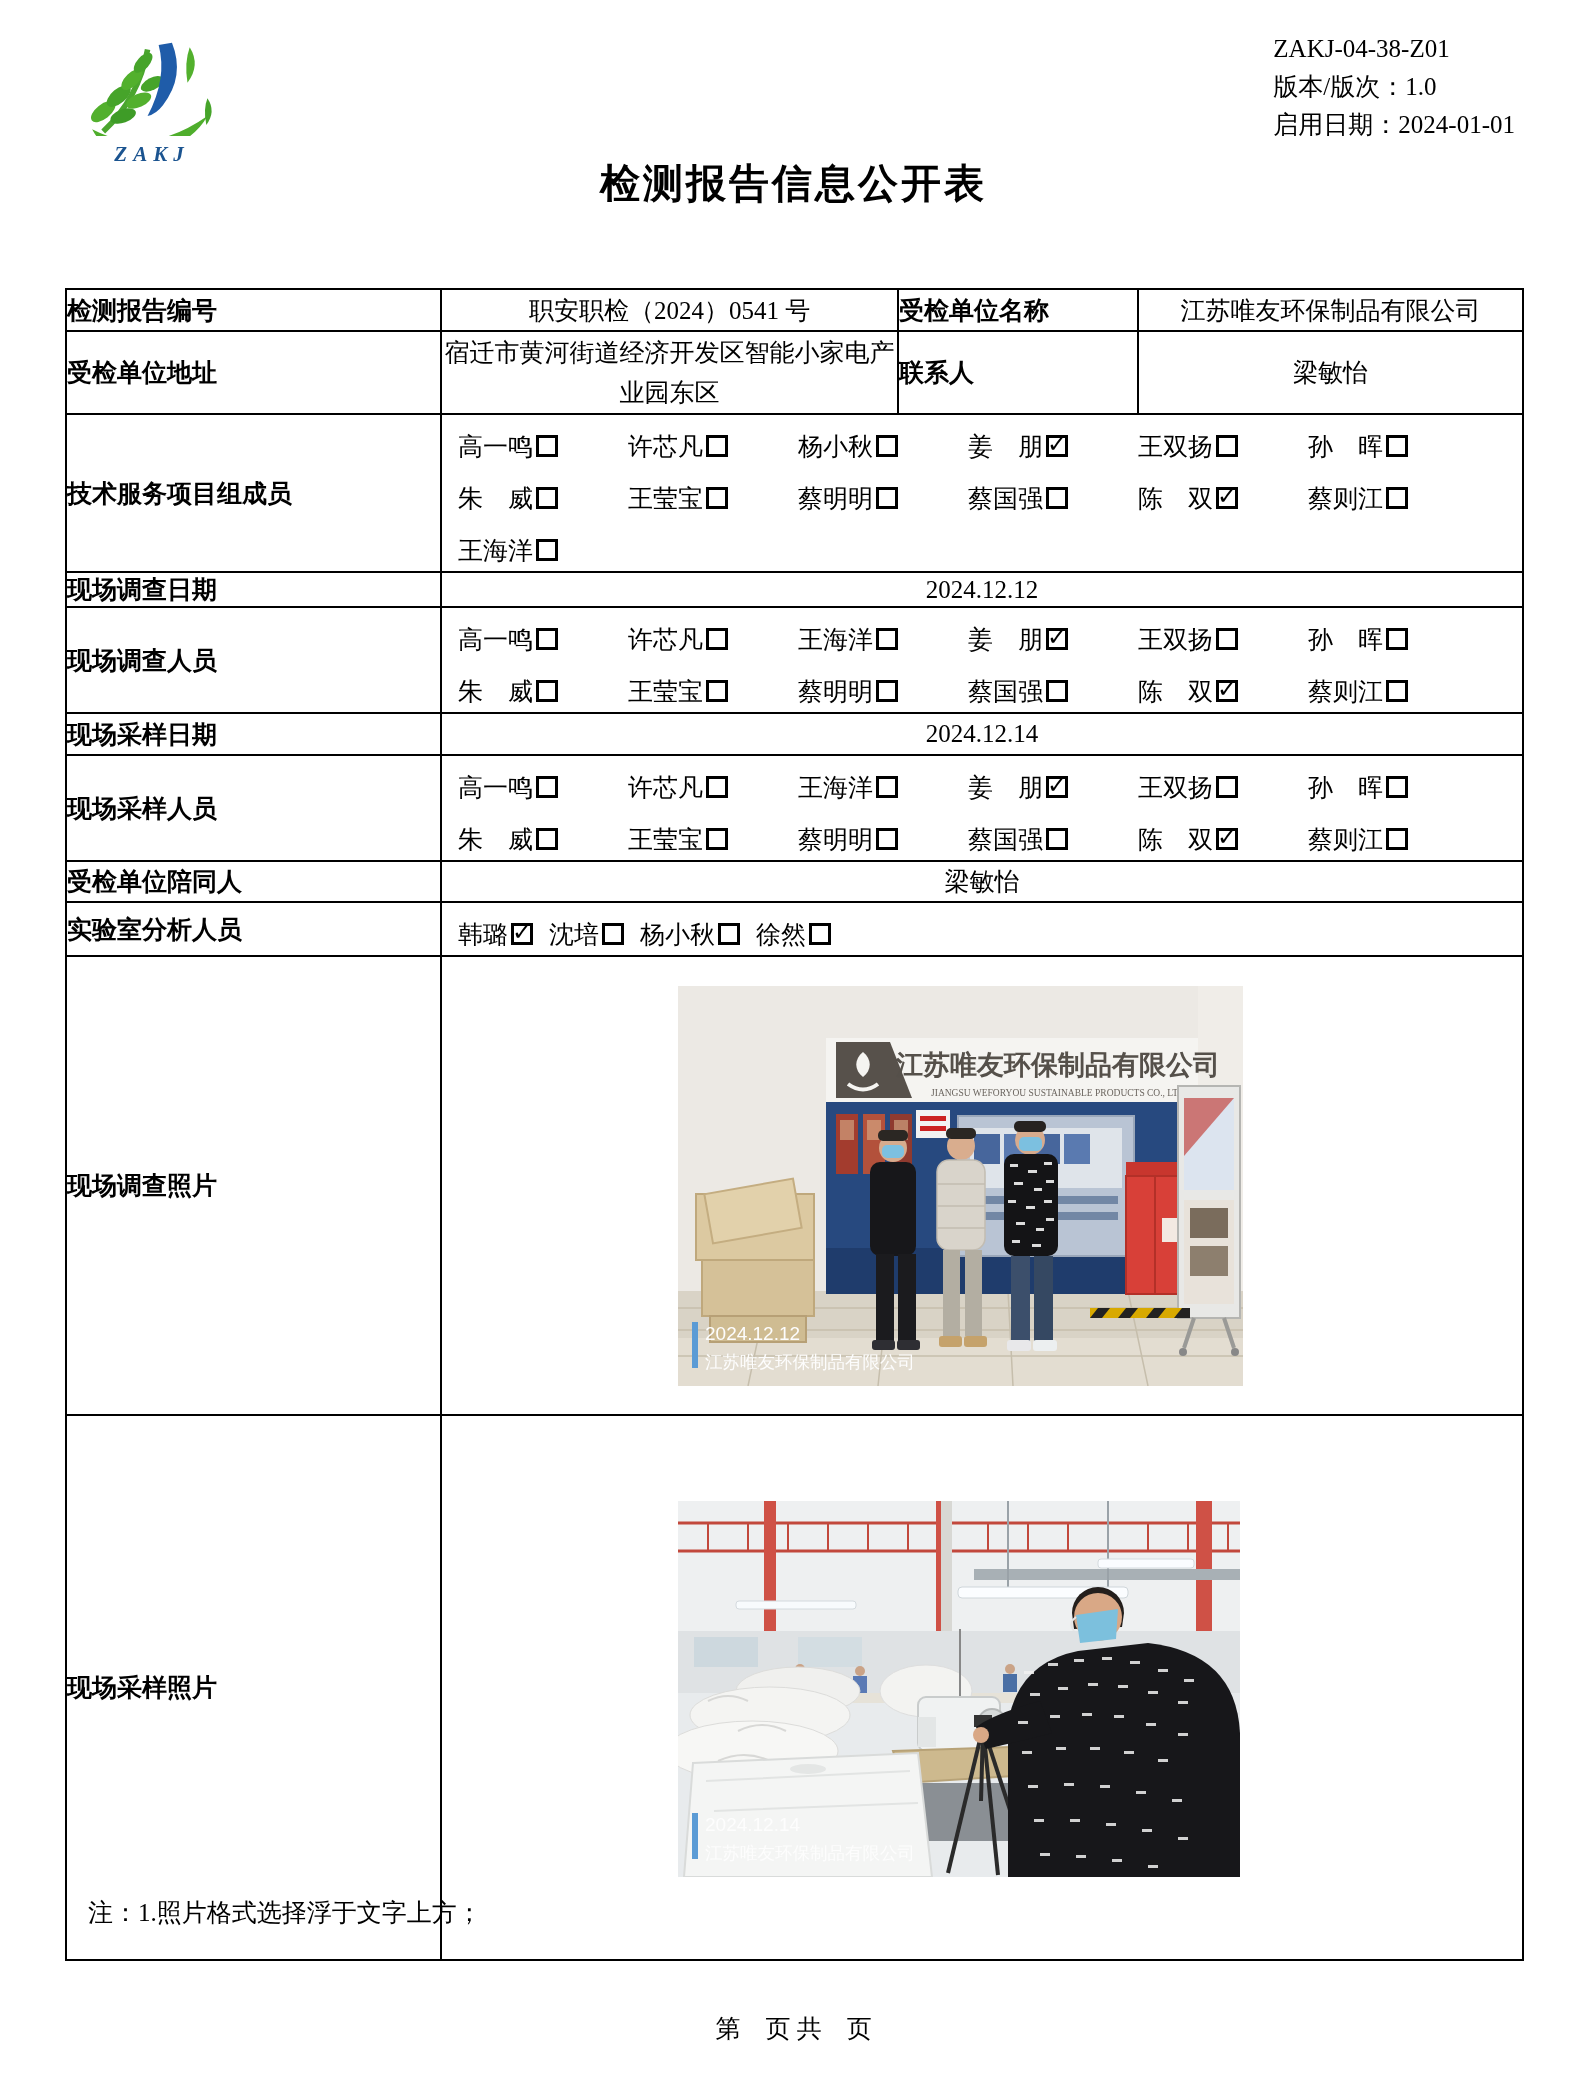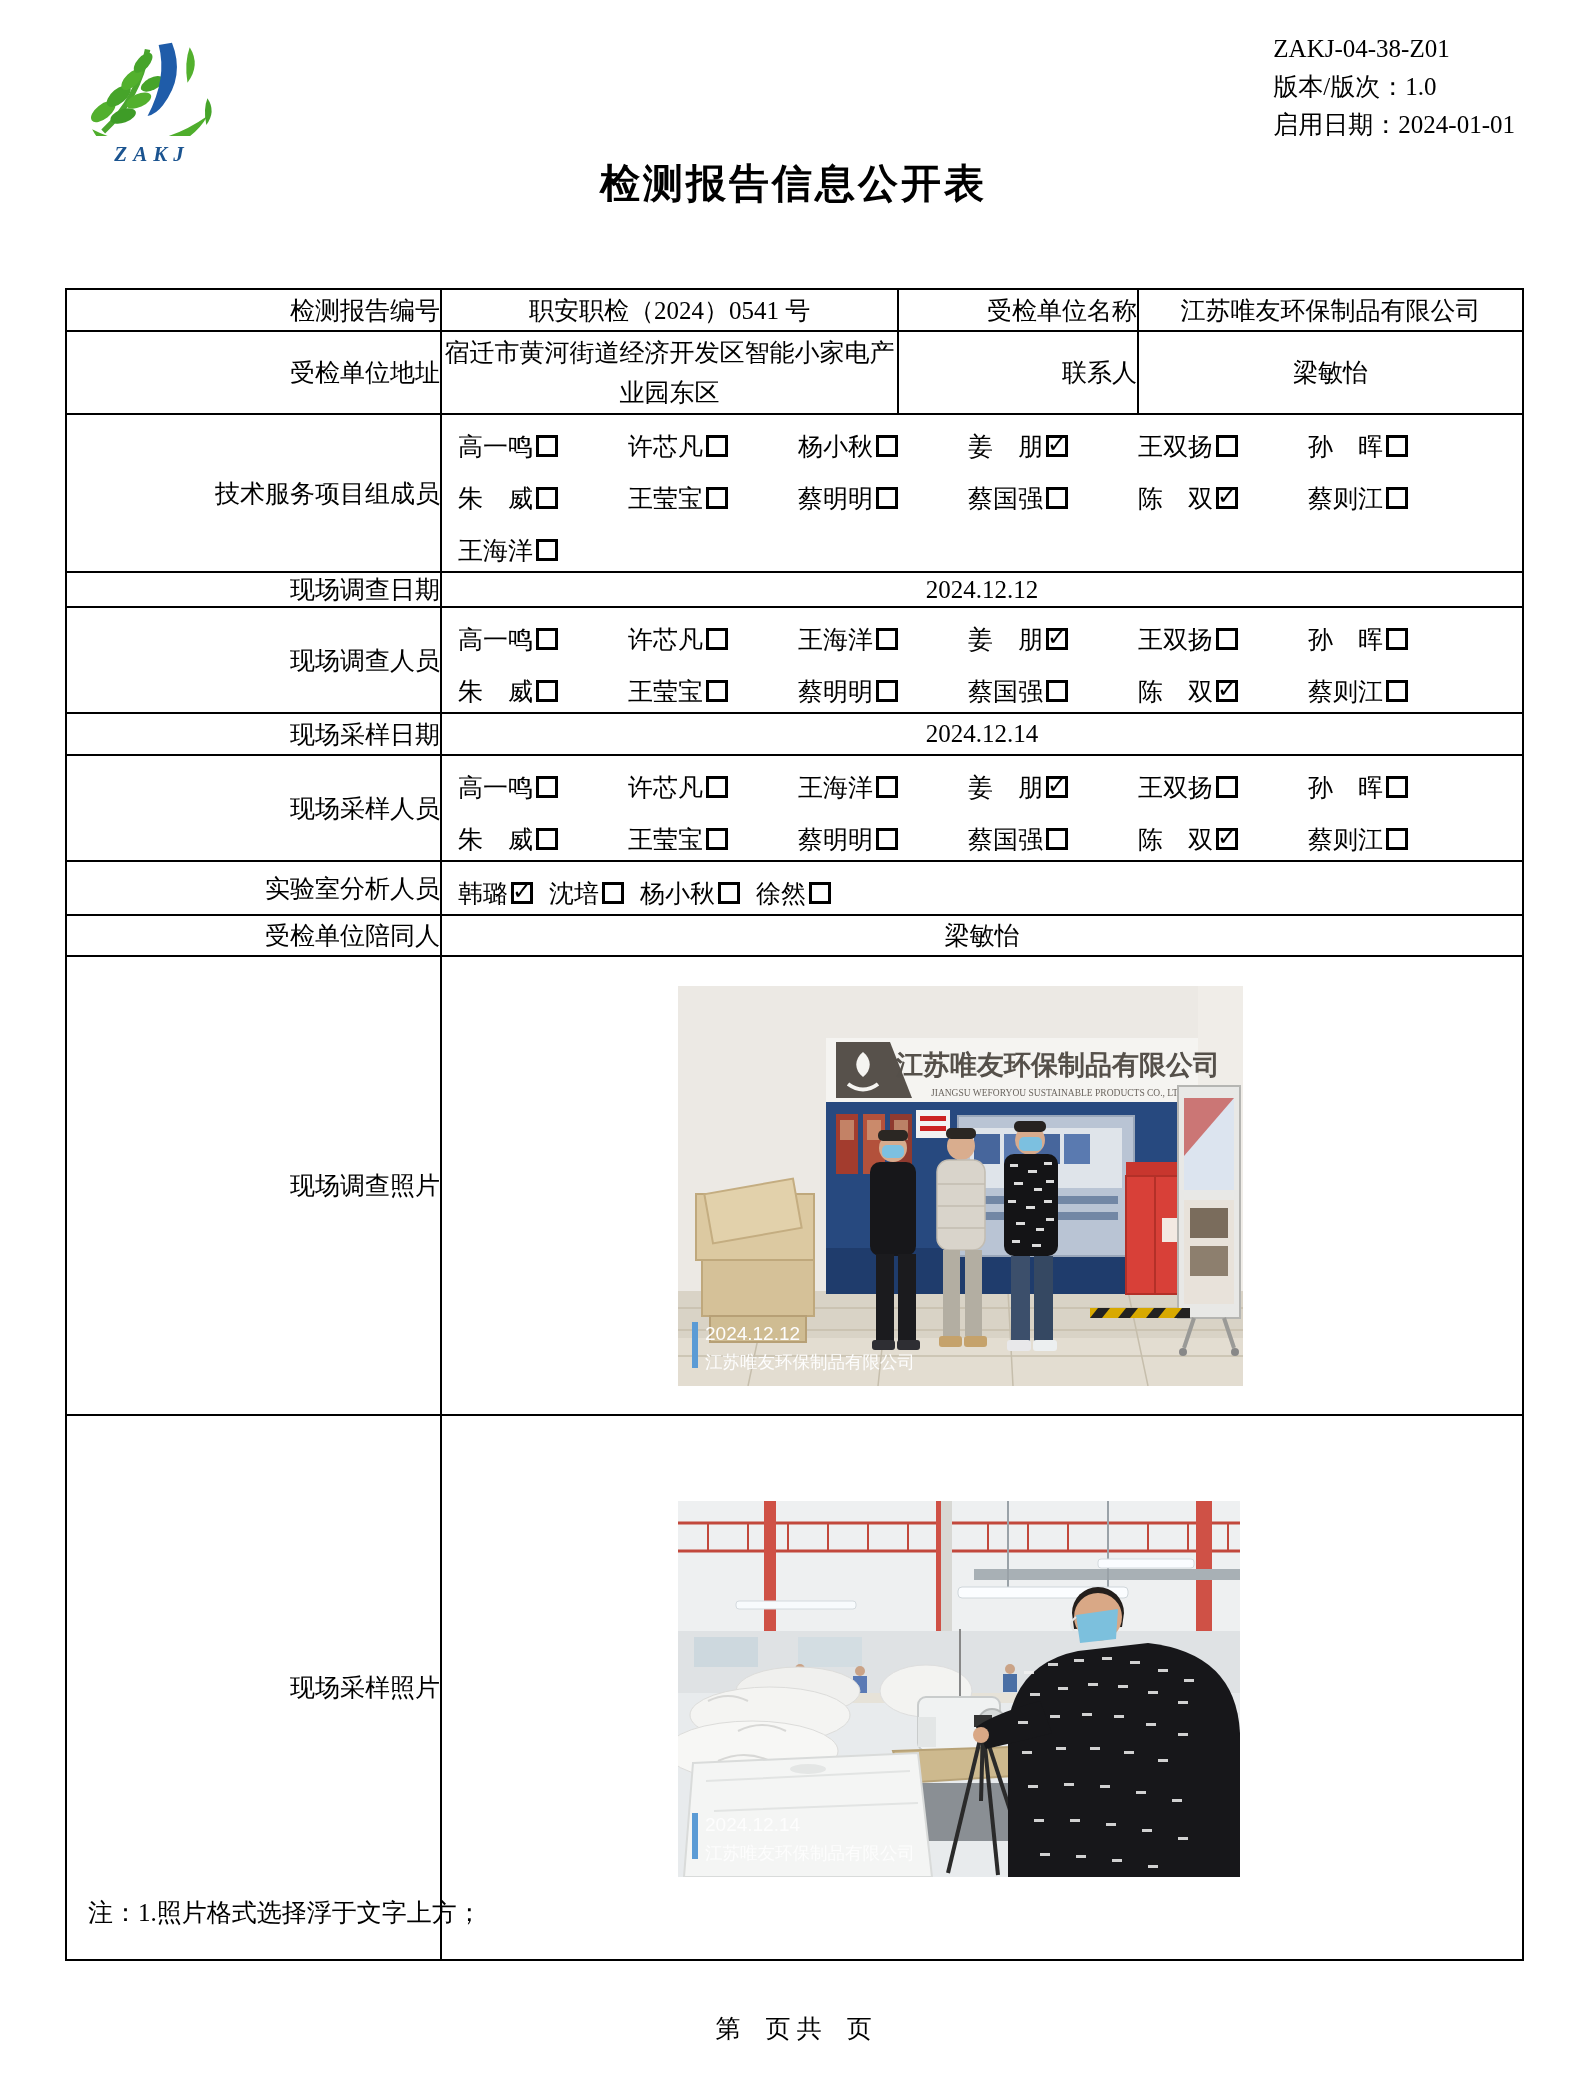--- a/index.html
+++ b/index.html
@@ -13,21 +13,21 @@
   .doc-meta{position:absolute;top:30px;right:72px;text-align:left;font-size:25px;line-height:38px;}
 
   
   .doc-title{position:absolute;top:156px;left:0;width:100%;text-align:center;
              font-size:40px;font-weight:bold;letter-spacing:3px;}
 
   
   table.main{position:absolute;left:65px;top:288px;width:1457px;border-collapse:collapse;
              table-layout:fixed;}
   table.main td{border:2px solid #000;vertical-align:middle;font-size:25px;padding:0;}
-  td.lbl{font-weight:normal;text-align:right;}
+  td.lbl{font-weight:bold;text-align:left;}
   td.val{text-align:center;}
   td.wrapval{text-align:center;line-height:40px;padding:0 10px;}
   td.cbcell{vertical-align:middle;padding:2px 0;}
   .cb-line{display:flex;align-items:center;height:42px;padding-left:16px;margin-top:10px;}
   .cb-item{flex:0 0 170px;display:flex;align-items:center;white-space:nowrap;}
   .compact .cb-item{flex:0 0 auto;margin-right:16px;}
   .cb{width:22px;height:22px;border:3px solid #000;display:inline-block;margin-left:3px;
       position:relative;box-sizing:border-box;}
   .cb.checked::after{content:"\2713";position:absolute;left:-2px;top:-8px;font-size:24px;
       font-weight:bold;font-family:"DejaVu Sans",sans-serif;}
@@ -275,20 +275,25 @@
                 <span class="cb checked"></span>
               </span>
               <span class="cb-item">
                 <span>蔡则江</span>
                 <span class="cb"></span>
               </span>
             </div>
           </td>
     </tr>
 
+    <tr style="height:41px">
+      <td class="lbl">受检单位陪同人</td>
+      <td class="val" colspan="3">梁敏怡</td>
+    </tr>
+
     <tr style="height:45px">
       <td class="lbl">实验室分析人员</td>
       <td class="cbcell compact" colspan="3">
             <div class="cb-line">
               <span class="cb-item">
                 <span>韩璐</span>
                 <span class="cb checked"></span>
               </span>
               <span class="cb-item">
                 <span>沈培</span>
@@ -297,25 +302,20 @@
               <span class="cb-item">
                 <span>杨小秋</span>
                 <span class="cb"></span>
               </span>
               <span class="cb-item">
                 <span>徐然</span>
                 <span class="cb"></span>
               </span>
             </div>
           </td>
-    </tr>
-
-    <tr style="height:41px">
-      <td class="lbl">受检单位陪同人</td>
-      <td class="val" colspan="3">梁敏怡</td>
     </tr>
 
     <tr style="height:459px">
       <td class="lbl">现场调查照片</td>
       <td class="photo-cell" colspan="3">
         <svg class="photo1" width="565" height="400" viewBox="0 0 565 400">
           <rect x="0" y="0" width="565" height="400" fill="#ece9e4"></rect>
           <rect x="520" y="0" width="45" height="400" fill="#f0ede8"></rect>
 
           <rect x="0" y="305" width="565" height="95" fill="#d9d3c6"></rect>

